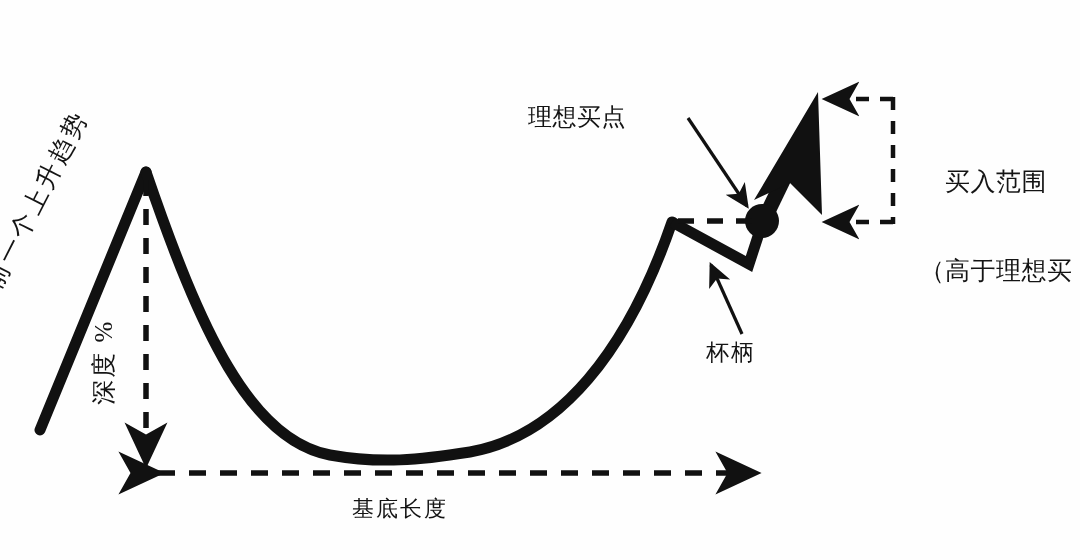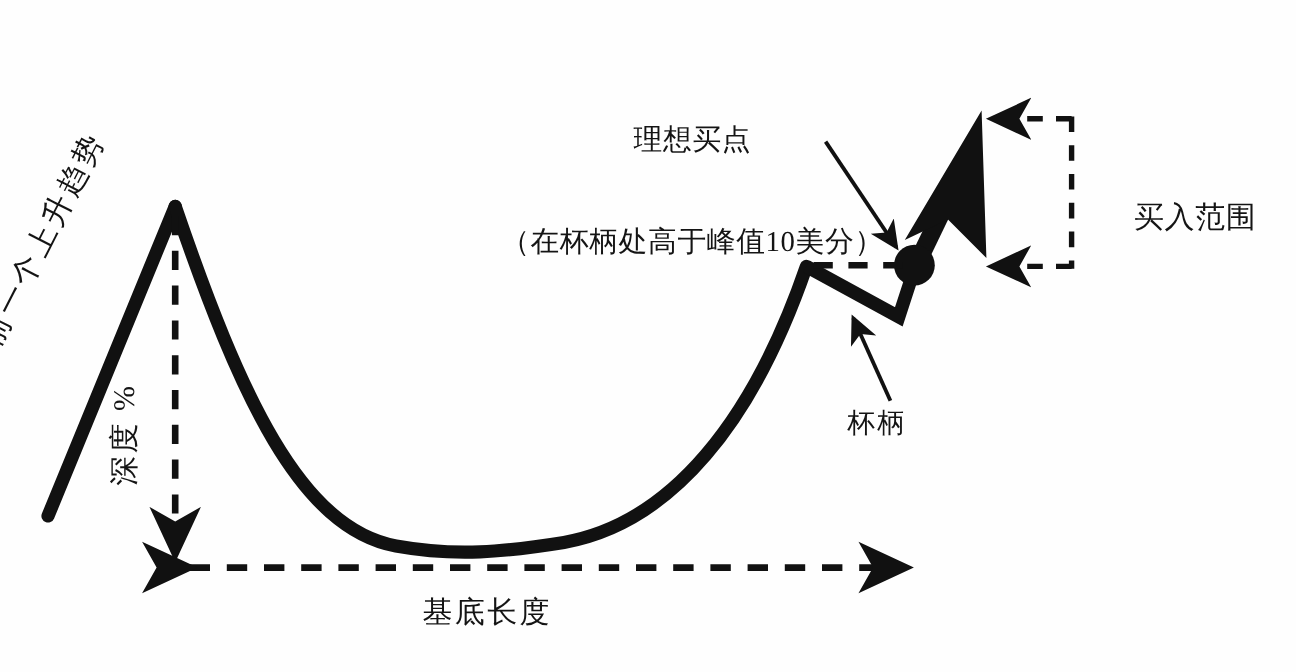--- a/index.html
+++ b/index.html
@@ -59,21 +59,21 @@
     font-size: 25px;
   }
   #buy-range-label .line1 { display: block; }
   #buy-range-label .line2 { display: block; }
   #buy-range-label .line3 { display: block; }
 
   
   #base-length-label {
     left: 352px;
     top: 496px;
-    font-size: 25px;
+    font-size: 22px;
     letter-spacing: 2px;
   }
 
   
   #handle-label {
     left: 706px;
     top: 339px;
     font-size: 23px;
     letter-spacing: 2px;
   }
@@ -143,25 +143,25 @@
       <line x1="893" y1="222" x2="827" y2="222" stroke="#111111" stroke-width="4.5" stroke-dasharray="13 11" marker-end="url(#solidArrow)"></line>
     </g>
 
     <line x1="688" y1="118" x2="747" y2="206" stroke="#111111" stroke-width="3.2" marker-end="url(#thinArrow)"></line>
 
     <line x1="742" y1="334" x2="711" y2="265" stroke="#111111" stroke-width="3.2" marker-end="url(#thinArrow)"></line>
   </svg>
 
   <div class="label" id="ideal-buy-point-label">
     <span class="line1">理想买点</span>
-    <span class="line2">（在杯柄处高于峰值10美分）</span>
   </div>
 
   <div class="label" id="buy-range-label">
     <span class="line1">买入范围</span>
+    <span class="line2">（高于理想买</span>
   </div>
 
   <div class="label" id="base-length-label">基底长度</div>
 
   <div class="label" id="handle-label">杯柄</div>
 
   <div class="label" id="prior-uptrend-label">前一个上升趋势</div>
 
   <div class="label" id="depth-label">深度 %</div>
 

